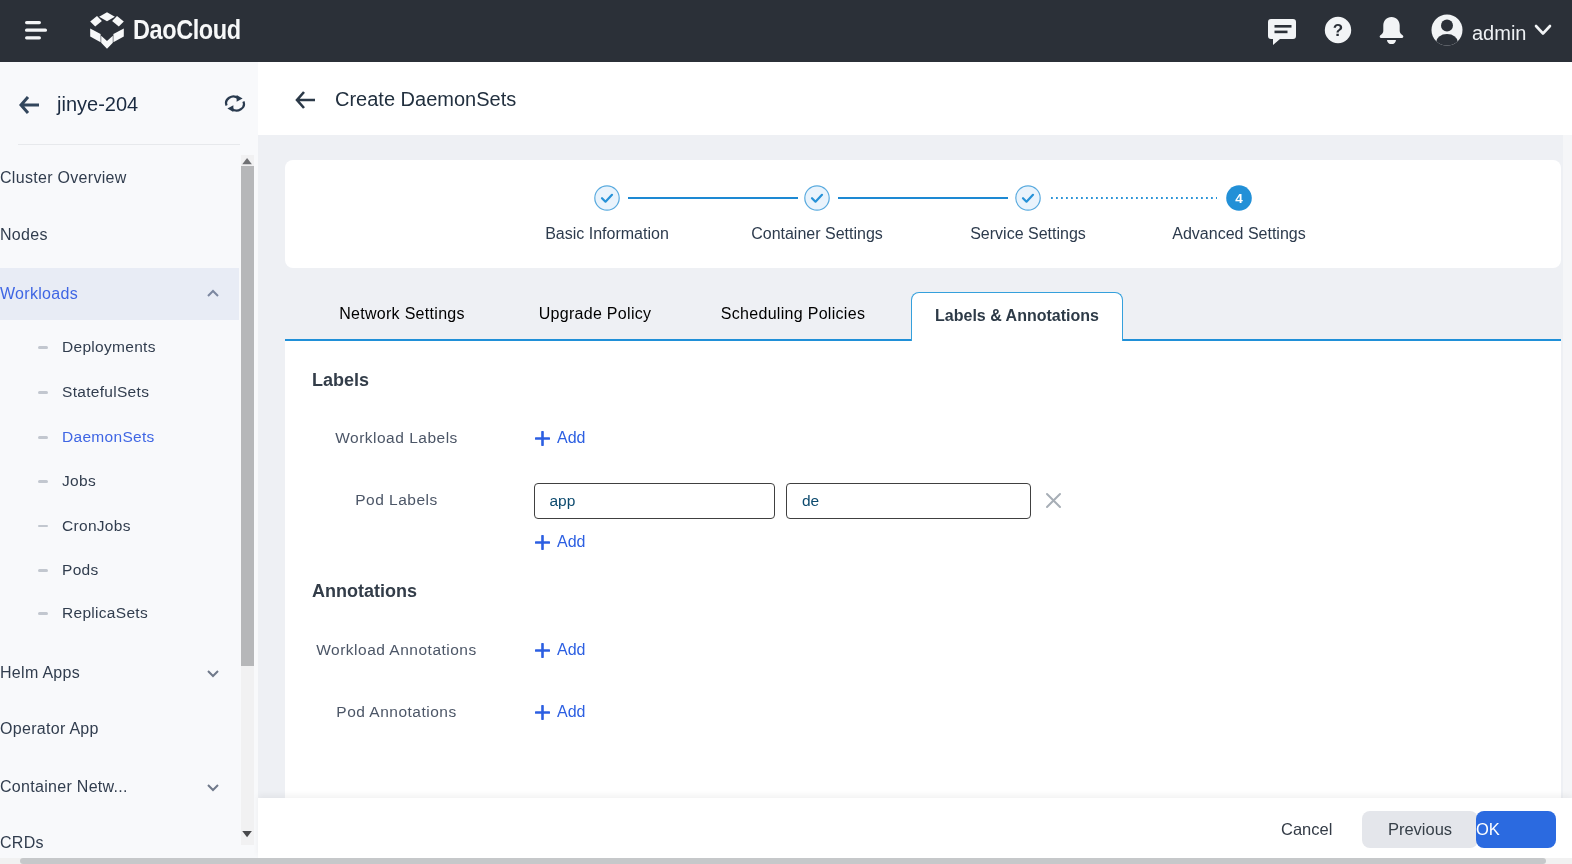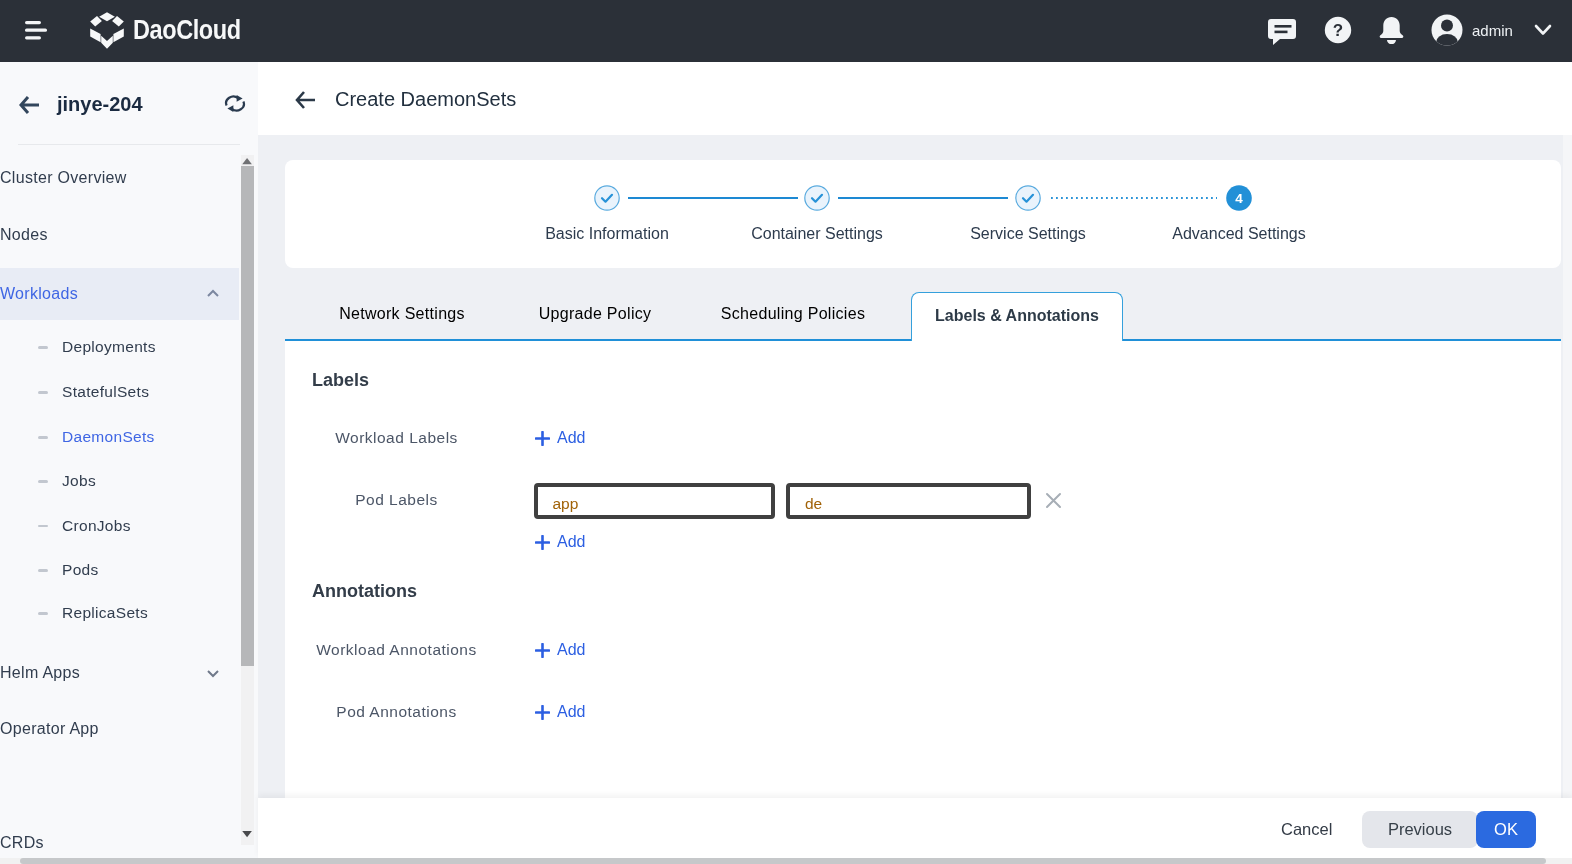--- a/index.html
+++ b/index.html
@@ -3,25 +3,25 @@
 <meta charset="utf-8">
 <style>
   * { margin:0; padding:0; box-sizing:border-box; }
   html,body { width:1572px; height:864px; overflow:hidden; }
   body { font-family:"Liberation Sans", sans-serif; position:relative; background:#eef0f4; }
   .abs { position:absolute; }
 
   
   #topbar { left:0; top:0; width:1572px; height:62px; background:#2b3038; }
   #logotext { left:133px; top:14px; color:#f7f8f9; font-size:28px; font-weight:bold; letter-spacing:-0.5px; transform:scaleX(0.84); transform-origin:0 0; }
-  #admin { left:1472px; top:22px; color:#eef1f4; font-size:15px; font-weight:500; }
+  #admin { left:1472px; top:22px; color:#eef1f4; font-size:20px; font-weight:500; }
 
   
   #sidebar { left:0; top:62px; width:258px; height:796px; background:#f8f9fb; }
-  #sb-title { left:57px; top:31px; font-size:20px; color:#1b2b41; font-weight:700; }
+  #sb-title { left:57px; top:31px; font-size:20px; color:#1b2b41; font-weight:400; }
   .sb-divider { left:18px; top:82px; width:222px; height:1px; background:#e7e9ec; }
   .mi { left:0; width:239px; height:52px; line-height:52px; font-size:16px; color:#313d4e; letter-spacing:0.3px; }
   .mi.hl { background:#e8ecf5; color:#3f66e4; }
   .mi.sub { padding-left:62px; font-size:15.5px; height:44px; line-height:44px; }
   .mi.blue { color:#3f66e4; }
   .dash { position:absolute; left:38px; width:10px; height:2.5px; border-radius:2px; background:#c2c7cf; }
   .chev { position:absolute; left:206px; width:14px; height:14px; }
 
   
   #sb-track { left:240.5px; top:93px; width:13px; height:690px; background:#f1f1f2; }
@@ -40,27 +40,27 @@
   .tab { top:293px; height:46px; line-height:42px; text-align:center; font-size:16px; font-weight:normal; color:#000000; letter-spacing:0.3px; }
   #tab-active { left:911px; top:292px; width:212px; height:49px; background:#fff; border:1px solid #35a0dc; border-bottom:none; border-radius:8px 8px 0 0; text-align:center; line-height:45px; font-size:16px; font-weight:bold; color:#2d3a47; z-index:3; }
   #tabline { left:285px; top:338.5px; width:1276px; height:2px; background:#2090d8; z-index:1; }
 
   
   #content { left:285px; top:340.5px; width:1276px; height:458px; background:#fff; }
   .h2 { position:absolute; left:27px; font-size:18px; font-weight:600; color:#333d49; }
   .flabel { position:absolute; width:223px; text-align:center; font-size:15.5px; color:#4c5667; letter-spacing:0.5px; }
   .addlink { position:absolute; font-size:16px; color:#2c5fe2; }
   .addlink svg { vertical-align:-3px; margin-right:7px; }
-  .inp { position:absolute; height:36px; background:#fff; border:4px solid #404040; border-radius:4px; font-size:15.5px; color:#a16207; padding-left:15px; line-height:34px; }
+  .inp { position:absolute; height:36px; background:#fff; border:1px solid #404040; border-radius:4px; font-size:15.5px; color:#0c4a6e; padding-left:15px; line-height:34px; }
 
   
   #footer { left:258px; top:798px; width:1314px; height:60px; background:#fff; box-shadow:0 -3px 6px rgba(0,0,0,0.05); }
   #btn-cancel { left:1023px; top:22px; position:absolute; font-size:16.5px; color:#333b46; }
   #btn-prev { left:1104px; top:13px; position:absolute; width:116px; height:37px; background:#e4e6eb; border-radius:8px; text-align:center; line-height:37px; font-size:16.5px; color:#374049; }
-  #btn-ok { left:1218px; top:13px; position:absolute; width:60px; height:37px; background:#2b6ae0; border-radius:8px; text-align:center; line-height:37px; font-size:16.5px; color:#fff; }
+  #btn-ok { left:1218px; top:13px; position:absolute; width:80px; height:37px; background:#2b6ae0; border-radius:8px; line-height:37px; font-size:16.5px; color:#fff; }
 
   
   #hbar { left:0; top:858px; width:1572px; height:6px; background:#f1f1f1; }
   #hthumb { left:20px; top:858px; width:1526px; height:6px; background:#c6c8ca; border-radius:3px; }
   
   #vstrip { left:1563px; top:135px; width:9px; height:663px; background:#f5f6f8; }
 </style>
 </head>
 <body>
 
@@ -144,20 +144,25 @@
   <div class="mi sub abs" style="top:397px"><span class="dash" style="top:21px"></span>Jobs</div>
   <div class="mi sub abs" style="top:441.5px"><span class="dash" style="top:21px"></span>CronJobs</div>
   <div class="mi sub abs" style="top:486px"><span class="dash" style="top:21px"></span>Pods</div>
   <div class="mi sub abs" style="top:529px"><span class="dash" style="top:21px"></span>ReplicaSets</div>
   <div class="mi abs" style="top:584.5px">Helm Apps
     <svg class="chev" style="top:19px" viewBox="0 0 14 14">
         <polyline points="2,5 7,10 12,5" fill="none" stroke="#70798a" stroke-width="2"></polyline>
       </svg>
   </div>
   <div class="mi abs" style="top:641px">Operator App</div>
+  <div class="mi abs" style="top:699px">Container Netw...
+    <svg class="chev" style="top:19px" viewBox="0 0 14 14">
+        <polyline points="2,5 7,10 12,5" fill="none" stroke="#70798a" stroke-width="2"></polyline>
+      </svg>
+  </div>
   <div class="mi abs" style="top:754.5px">CRDs</div>
 
   <div id="sb-track" class="abs"></div>
   <div id="sb-thumb" class="abs"></div>
   <svg class="abs" style="left:242px;top:96px" width="11" height="7" viewBox="0 0 12 8">
       <polygon points="5.5,0 11,7 0,7" fill="#707174"></polygon>
     </svg>
   <svg class="abs" style="left:242px;top:769px" width="11" height="7" viewBox="0 0 12 8">
       <polygon points="0,0 11,0 5.5,7" fill="#48494c"></polygon>
     </svg>

